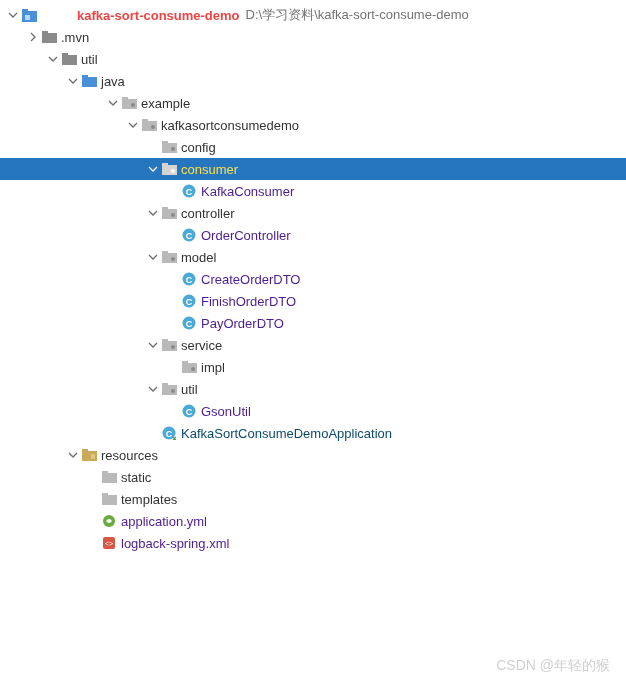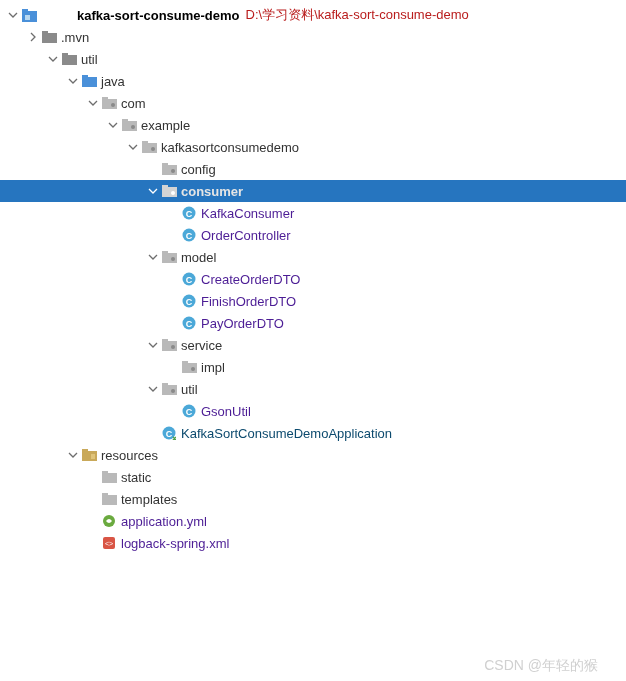--- a/index.html
+++ b/index.html
@@ -15,44 +15,44 @@
   }
   .tree { padding-top: 4px; }
   .row {
     display: flex;
     align-items: center;
     height: 22px;
     white-space: nowrap;
     padding-left: 6px;
   }
   .row.selected { background: #2675bf; color: #fff; }
-  .row.selected .name { color: #e5e5e5; font-weight: bold; }
+  .row.selected .name { color: #fde047; }
   .indent { display: inline-block; }
   .arrow {
     width: 14px;
     display: inline-flex;
     justify-content: center;
     align-items: center;
     color: #6e6e6e;
   }
   .row.selected .arrow { color: #fff; }
   .icon {
     width: 18px;
     display: inline-flex;
     justify-content: center;
     align-items: center;
   }
   .name { padding-left: 3px; }
-  .name.bold { font-weight: 700; color: #000000; padding-left: 39px; }
+  .name.bold { font-weight: 700; color: #ef4444; padding-left: 39px; }
   .name.java-class { color: #4c1d95; }
   .name.app-class { color: #0c4a6e; }
-  .path-hint { color: #b91c1c; padding-left: 6px; font-weight: 400; }
+  .path-hint { color: #737373; padding-left: 6px; font-weight: 400; }
   .watermark {
     position: absolute;
-    right: 28px;
+    right: 16px;
     bottom: 6px;
     font-size: 14px;
     color: #d0d0d0;
     font-family: Arial, sans-serif;
   }
   svg { display: block; }
 </style>
 </head>
 <body>
 
@@ -118,36 +118,20 @@
       </span>
     <span class="icon">
         <svg width="15" height="12" viewBox="0 0 15 12">
           <rect x="0" y="2" width="15" height="10" fill="#4a90d9"></rect>
           <rect x="0" y="0" width="6" height="3" fill="#4a90d9"></rect>
         </svg>
       </span>
     <span class="name">java</span>
   </div>
 
-  <div class="row">
-    <span class="indent" style="width:80px"></span>
-    <span class="arrow">
-        <svg width="10" height="10" viewBox="0 0 10 10">
-          <path d="M1 3 L5 7 L9 3" stroke="currentColor" stroke-width="1.3" fill="none"></path>
-        </svg>
-      </span>
-    <span class="icon">
-        <svg width="15" height="12" viewBox="0 0 15 12">
-          <rect x="0" y="2" width="15" height="10" fill="#b9b9b9"></rect>
-          <rect x="0" y="0" width="6" height="3" fill="#b9b9b9"></rect>
-          <circle cx="11" cy="8" r="2" fill="#8a8a8a"></circle>
-        </svg>
-      </span>
-    <span class="name">com</span>
-  </div>
 
   <div class="row">
     <span class="indent" style="width:100px"></span>
     <span class="arrow">
         <svg width="10" height="10" viewBox="0 0 10 10">
           <path d="M1 3 L5 7 L9 3" stroke="currentColor" stroke-width="1.3" fill="none"></path>
         </svg>
       </span>
     <span class="icon">
         <svg width="15" height="12" viewBox="0 0 15 12">
@@ -209,20 +193,36 @@
     <span class="indent" style="width:174px"></span>
     <span class="icon">
         <svg width="14" height="14" viewBox="0 0 14 14">
           <circle cx="7" cy="7" r="6.5" fill="#4ba8d8"></circle>
           <text x="7" y="10.5" text-anchor="middle" font-size="9" font-weight="bold" fill="#fff">C</text>
         </svg>
       </span>
     <span class="name java-class">KafkaConsumer</span>
   </div>
 
+  <div class="row">
+    <span class="indent" style="width:140px"></span>
+    <span class="arrow">
+        <svg width="10" height="10" viewBox="0 0 10 10">
+          <path d="M1 3 L5 7 L9 3" stroke="currentColor" stroke-width="1.3" fill="none"></path>
+        </svg>
+      </span>
+    <span class="icon">
+        <svg width="15" height="12" viewBox="0 0 15 12">
+          <rect x="0" y="2" width="15" height="10" fill="#b9b9b9"></rect>
+          <rect x="0" y="0" width="6" height="3" fill="#b9b9b9"></rect>
+          <circle cx="11" cy="8" r="2" fill="#8a8a8a"></circle>
+        </svg>
+      </span>
+    <span class="name">controller</span>
+  </div>
 
   <div class="row">
     <span class="indent" style="width:174px"></span>
     <span class="icon">
         <svg width="14" height="14" viewBox="0 0 14 14">
           <circle cx="7" cy="7" r="6.5" fill="#4ba8d8"></circle>
           <text x="7" y="10.5" text-anchor="middle" font-size="9" font-weight="bold" fill="#fff">C</text>
         </svg>
       </span>
     <span class="name java-class">OrderController</span>

